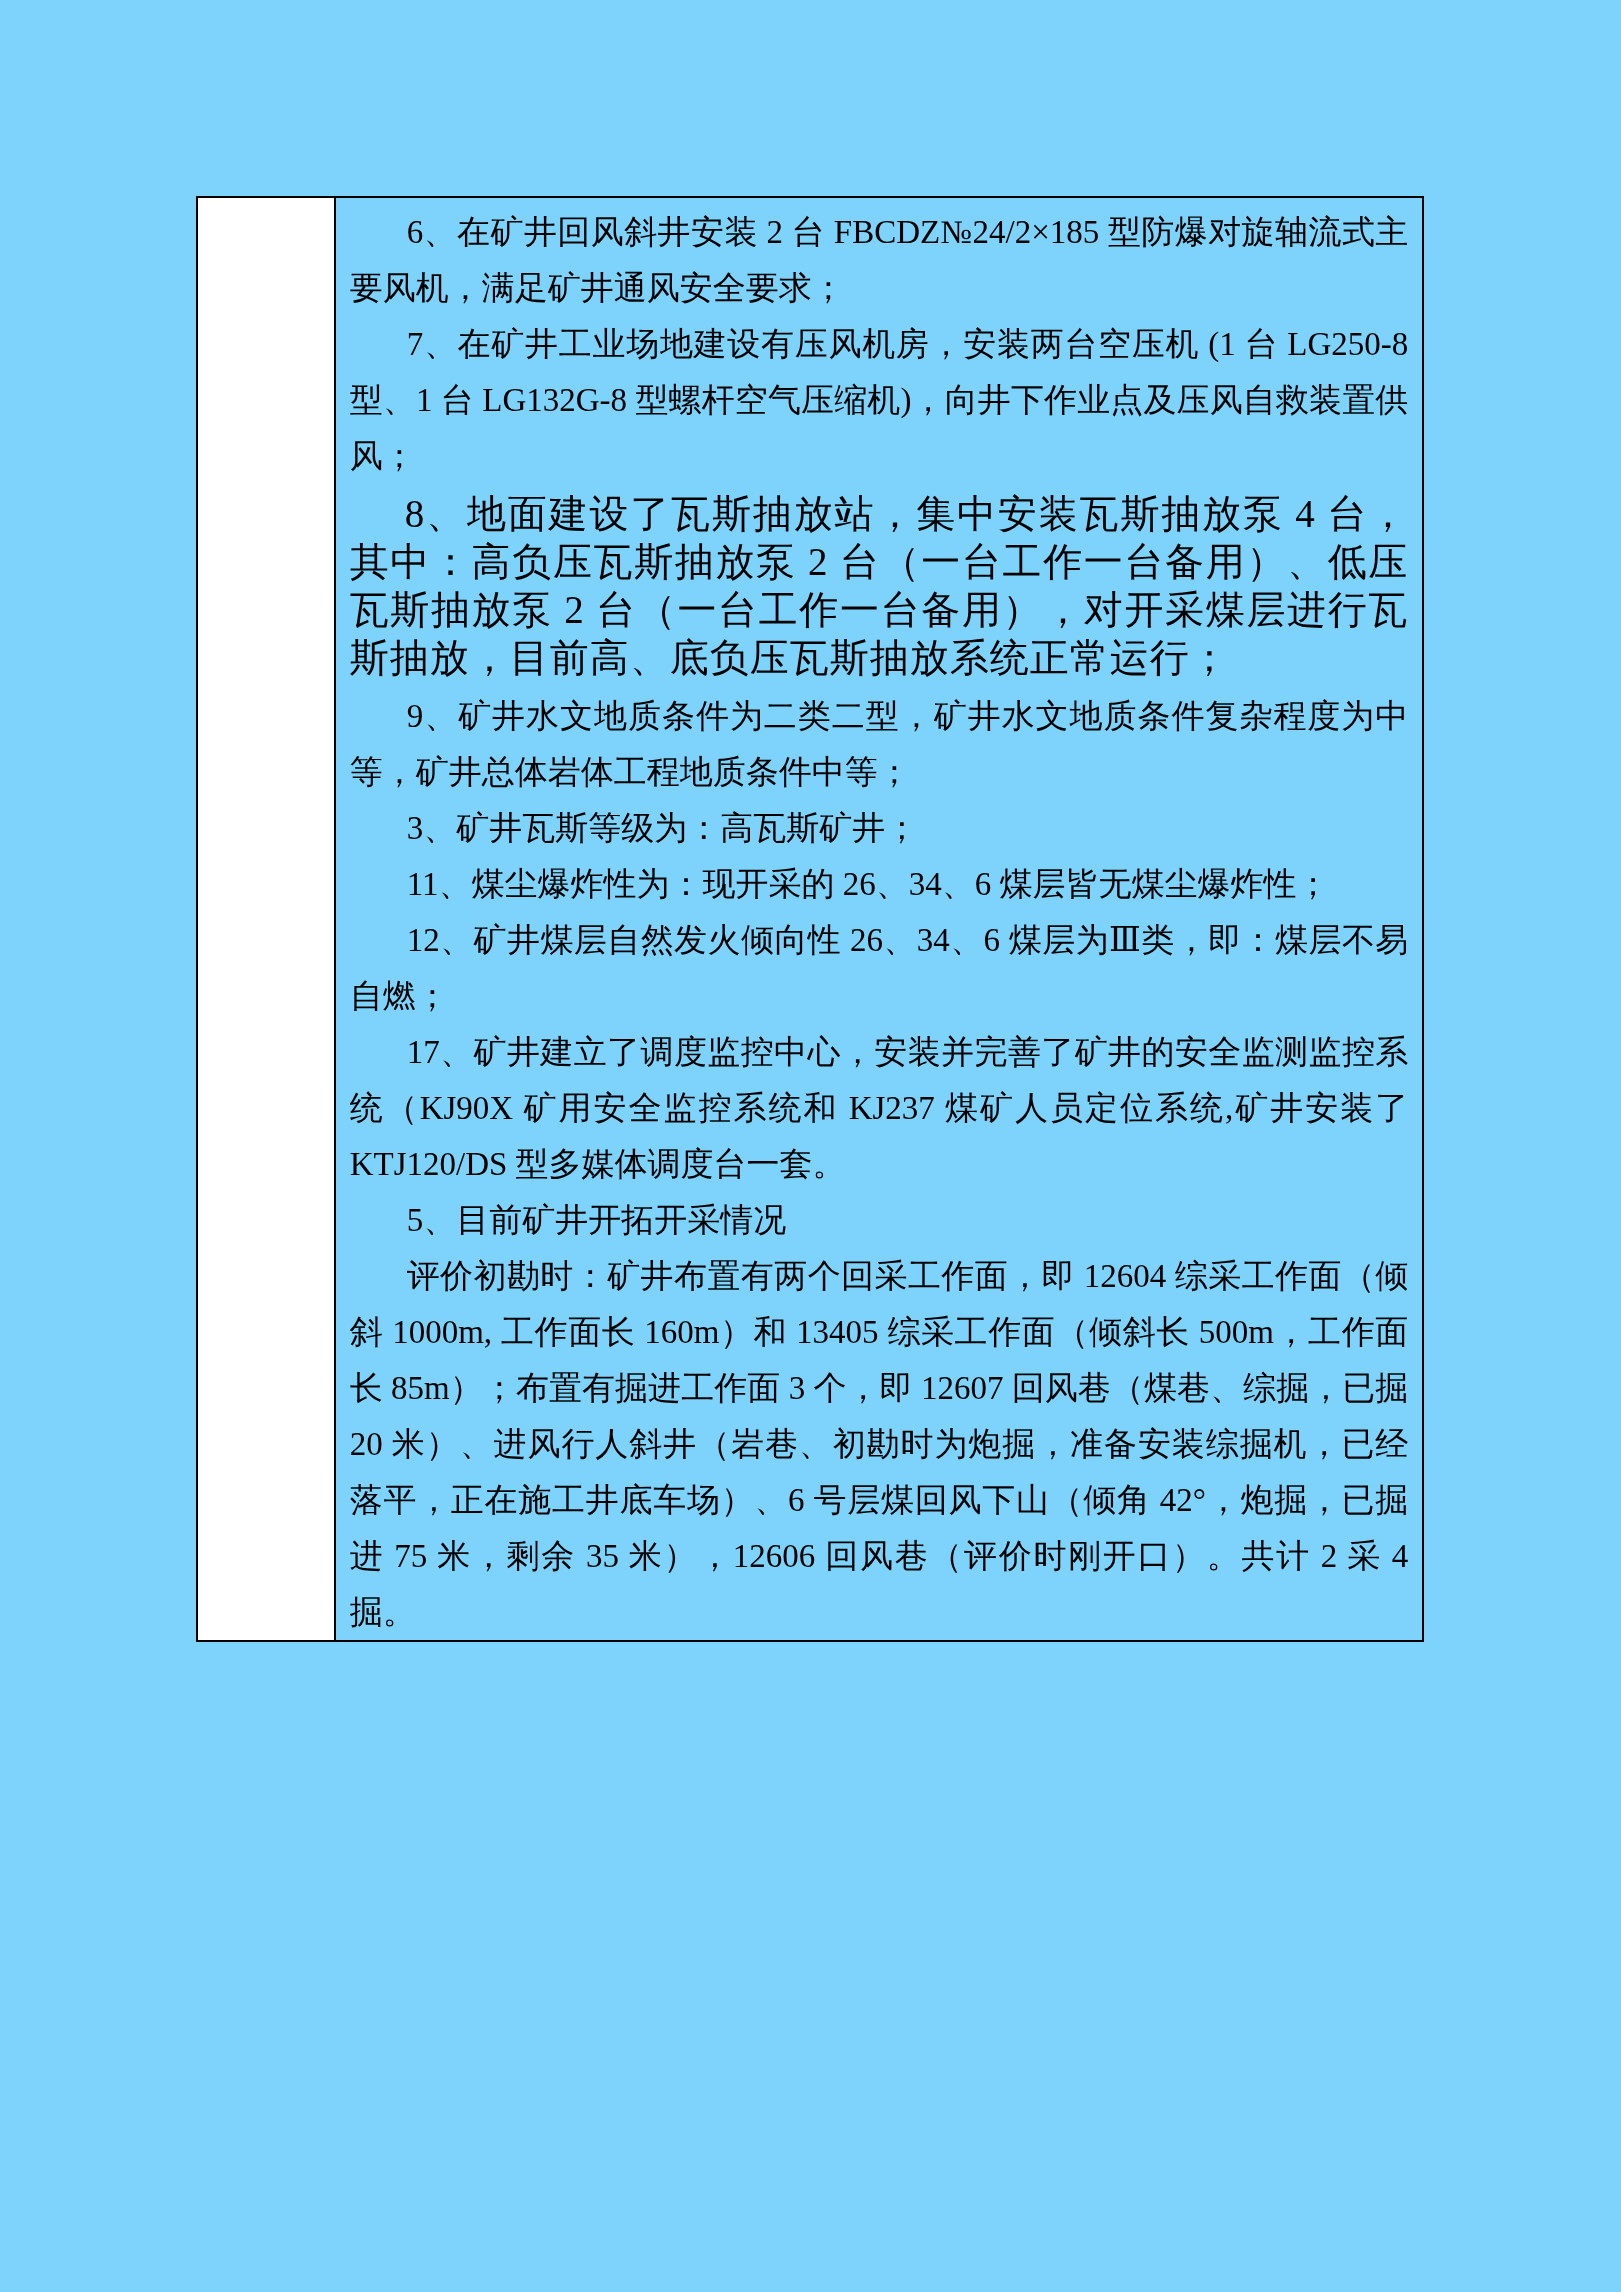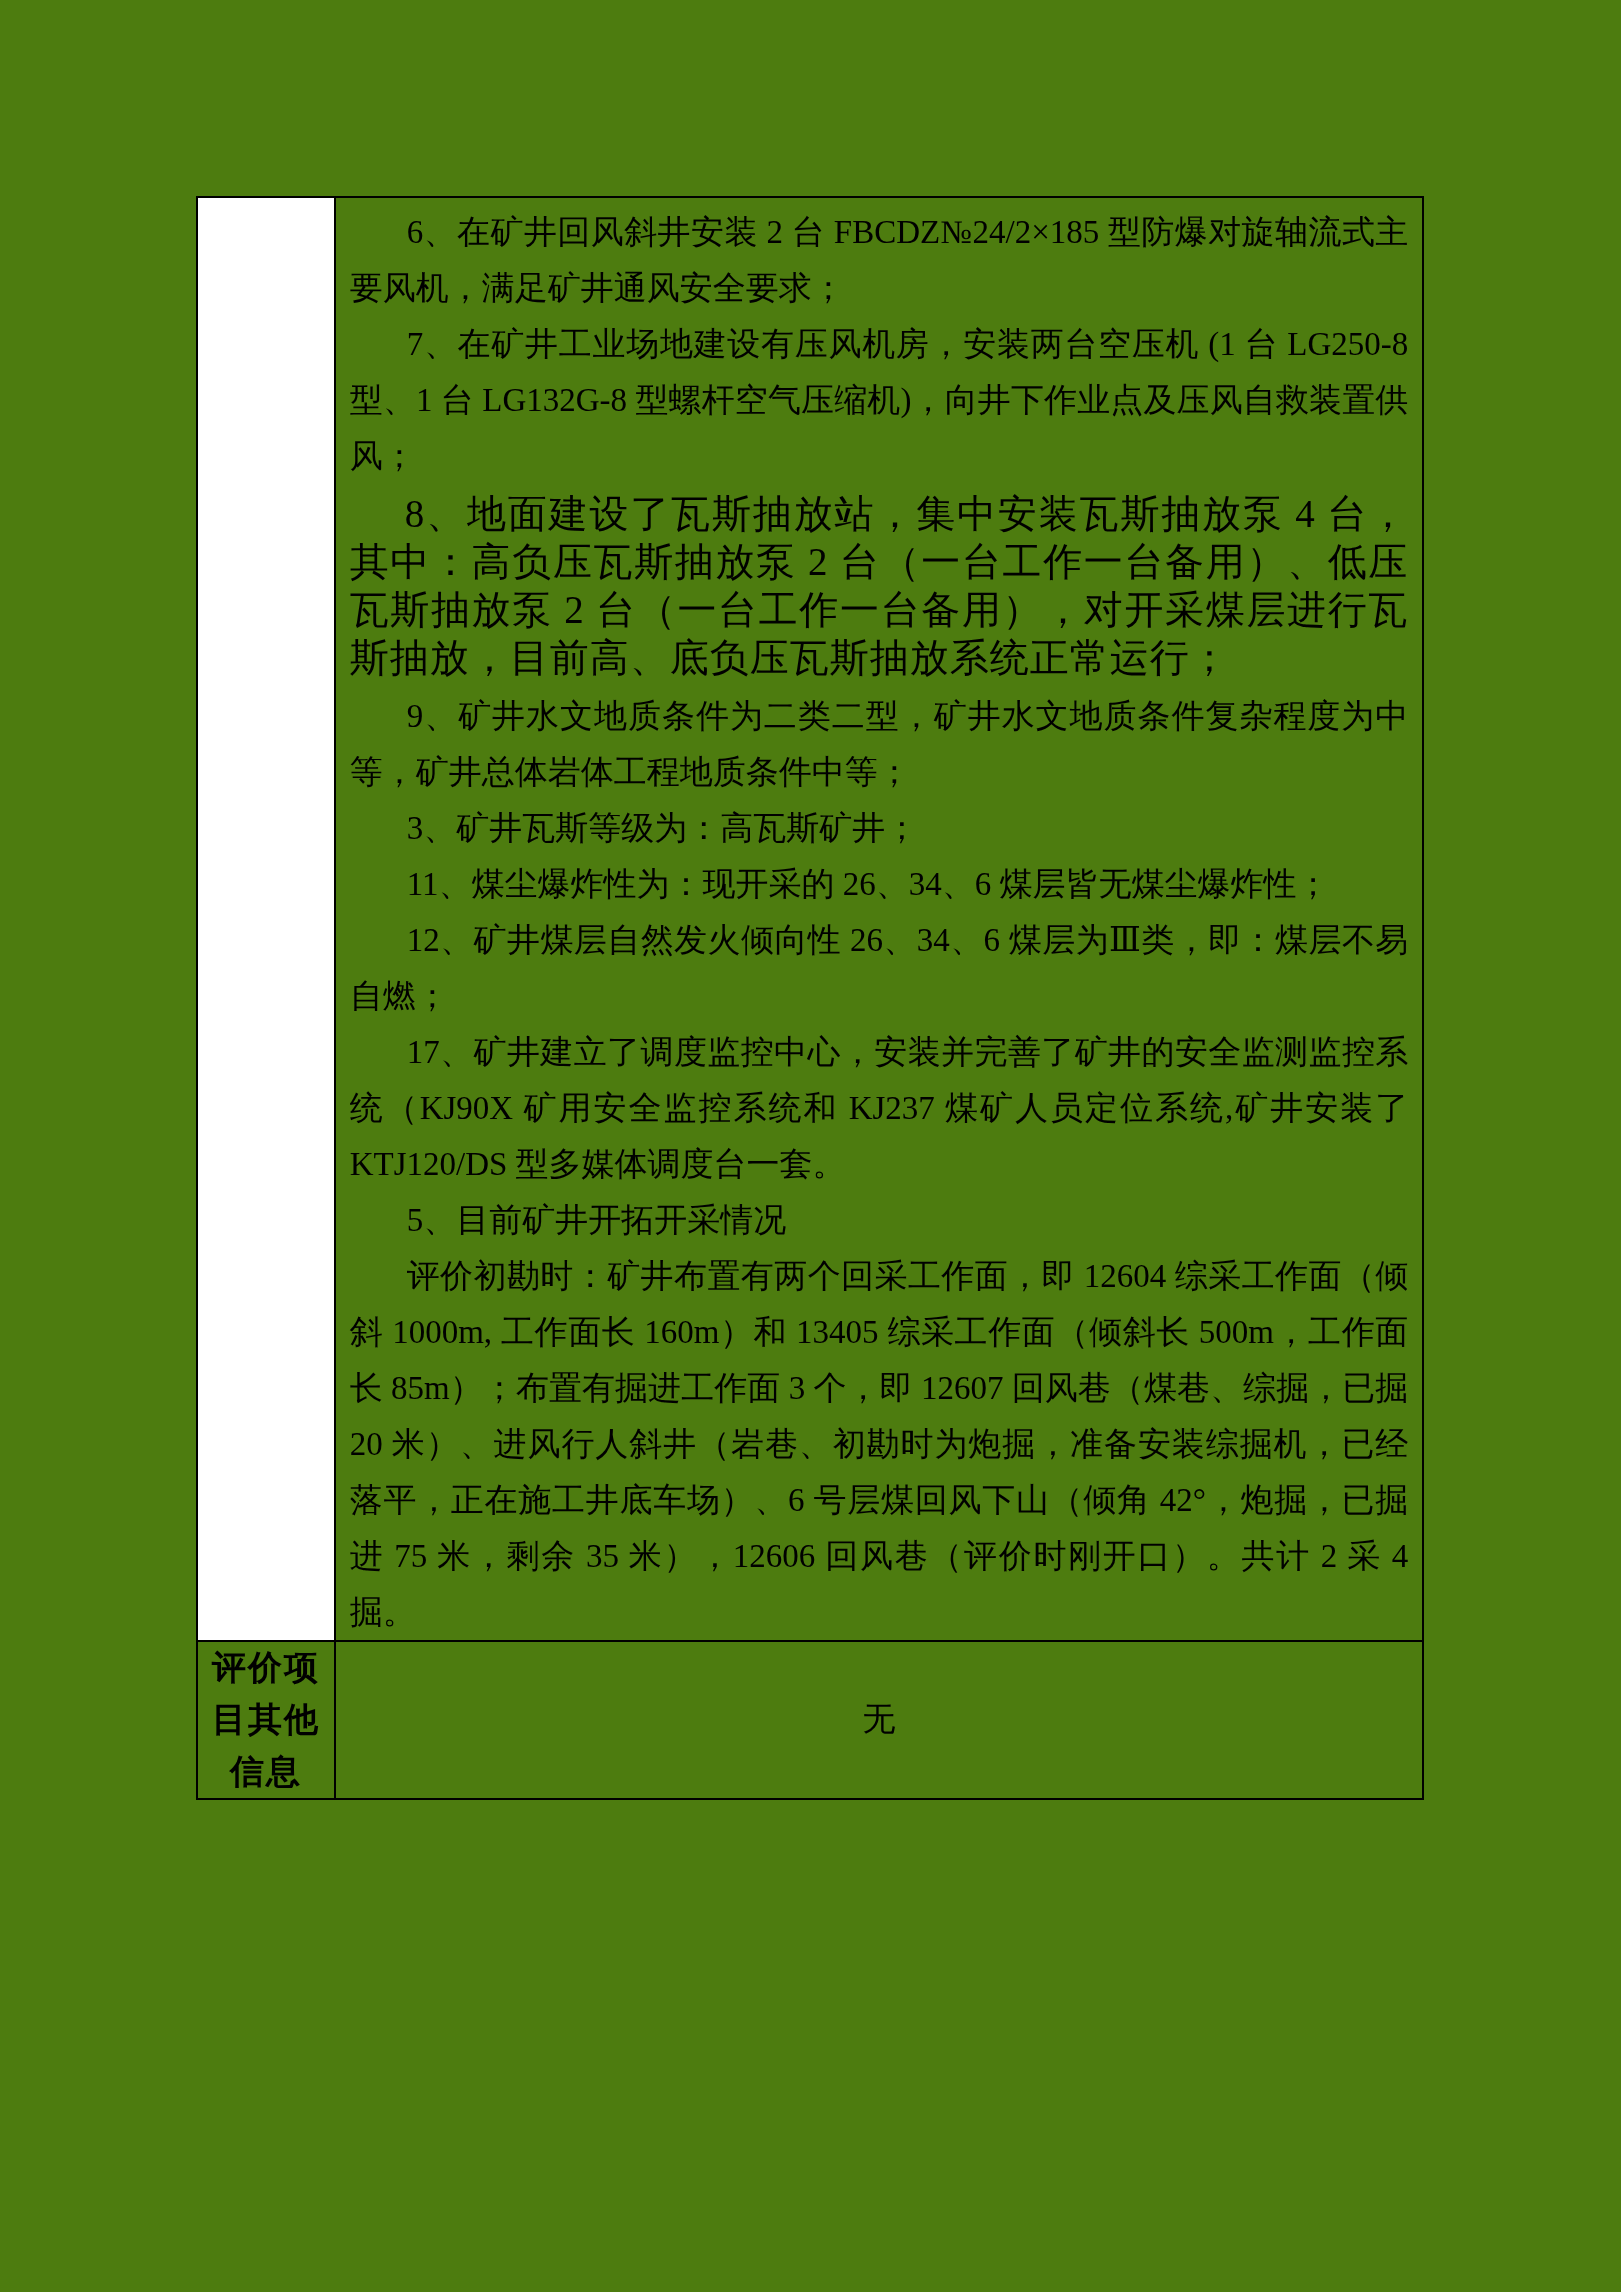--- a/index.html
+++ b/index.html
@@ -4,21 +4,21 @@
 <style>
   html, body {
     margin: 0;
     padding: 0;
     background: #ffffff;
   }
   .page {
     position: relative;
     width: 1621px;
     height: 2293px;
-    background: #4d7c0f;
+    background: #7dd3fc;
     overflow: hidden;
     font-family: "Liberation Serif", "DejaVu Serif", serif;
     color: #000000;
   }
   table.doc-table {
     position: absolute;
     left: 196px;
     top: 196px;
     width: 1228px;
     border-collapse: collapse;
@@ -92,20 +92,16 @@
         <p class="para para-large">8、地面建设了瓦斯抽放站，集中安装瓦斯抽放泵 4 台，其中：高负压瓦斯抽放泵 2 台（一台工作一台备用）、低压瓦斯抽放泵 2 台（一台工作一台备用），对开采煤层进行瓦斯抽放，目前高、底负压瓦斯抽放系统正常运行；</p>
         <p class="para">9、矿井水文地质条件为二类二型，矿井水文地质条件复杂程度为中等，矿井总体岩体工程地质条件中等；</p>
         <p class="para">3、矿井瓦斯等级为：高瓦斯矿井；</p>
         <p class="para">11、煤尘爆炸性为：现开采的 26、34、6 煤层皆无煤尘爆炸性；</p>
         <p class="para">12、矿井煤层自然发火倾向性 26、34、6 煤层为Ⅲ类，即：煤层不易自燃；</p>
         <p class="para">17、矿井建立了调度监控中心，安装并完善了矿井的安全监测监控系统（KJ90X 矿用安全监控系统和 KJ237 煤矿人员定位系统,矿井安装了 KTJ120/DS 型多媒体调度台一套。</p>
         <p class="para">5、目前矿井开拓开采情况</p>
         <p class="para">评价初勘时：矿井布置有两个回采工作面，即 12604 综采工作面（倾斜 1000m, 工作面长 160m）和 13405 综采工作面（倾斜长 500m，工作面长 85m）；布置有掘进工作面 3 个，即 12607 回风巷（煤巷、综掘，已掘 20 米）、进风行人斜井（岩巷、初勘时为炮掘，准备安装综掘机，已经落平，正在施工井底车场）、6 号层煤回风下山（倾角 42°，炮掘，已掘进 75 米，剩余 35 米），12606 回风巷（评价时刚开口）。共计 2 采 4 掘。</p>
       </td>
     </tr>
-    <tr class="row-other">
-      <td class="cell-row-label">评价项目其他信息</td>
-      <td class="cell-row-value">无</td>
-    </tr>
   </tbody>
     </table>
 </div>
 
 
 </body></html>

